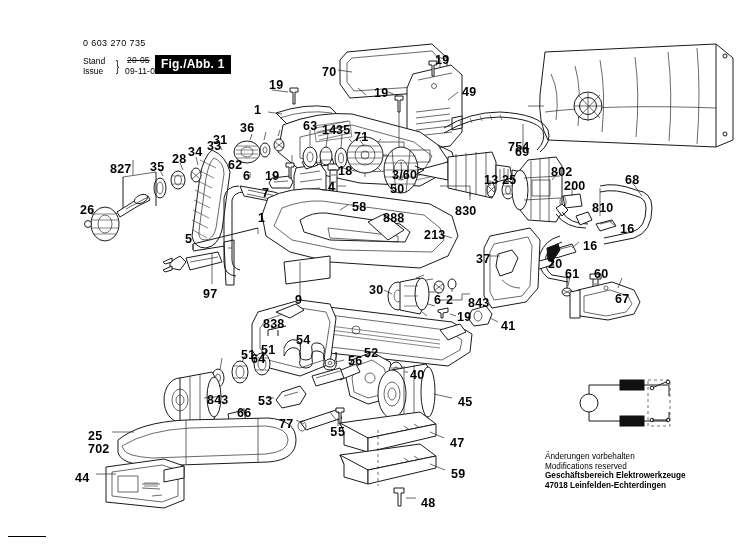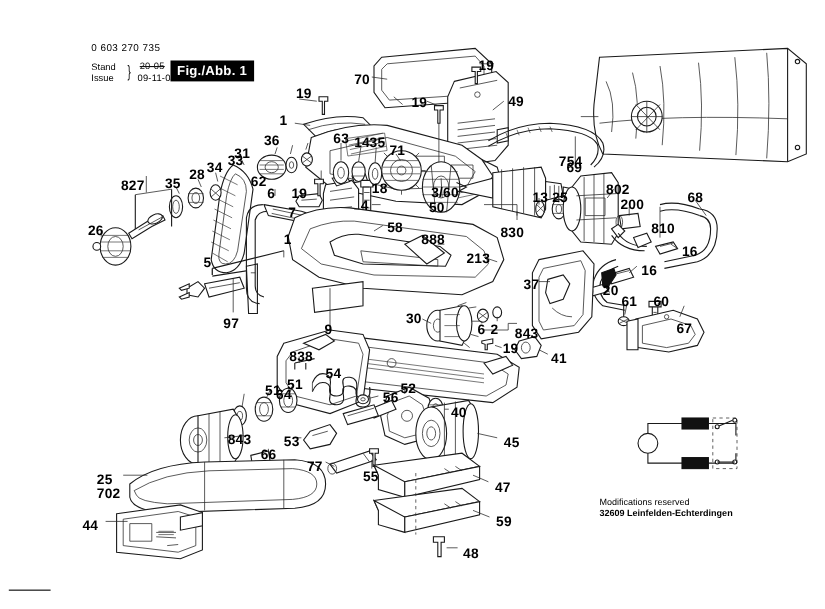--- a/index.html
+++ b/index.html
@@ -678,21 +678,21 @@
       <div class="lbl" style="left: 241px; top: 349px;">51</div>
       <div class="lbl" style="left: 251px; top: 353px;">64</div>
       <div class="lbl" style="left: 296px; top: 334px;">54</div>
       <div class="lbl" style="left: 364px; top: 347px;">52</div>
       <div class="lbl" style="left: 348px; top: 355px;">56</div>
       <div class="lbl" style="left: 410px; top: 369px;">40</div>
       <div class="lbl" style="left: 207px; top: 394px;">843</div>
       <div class="lbl" style="left: 258px; top: 395px;">53</div>
       <div class="lbl" style="left: 237px; top: 407px;">66</div>
       <div class="lbl" style="left: 279px; top: 418px;">77</div>
-      <div class="lbl" style="left: 330px; top: 427px;">55</div>
+      <div class="lbl" style="left: 330px; top: 427px; font-family: Liberation Mono, monospace;">55</div>
       <div class="lbl" style="left: 458px; top: 396px;">45</div>
       <div class="lbl" style="left: 450px; top: 437px;">47</div>
       <div class="lbl" style="left: 451px; top: 468px;">59</div>
       <div class="lbl" style="left: 421px; top: 497px;">48</div>
       <div class="lbl" style="left: 88px; top: 430px;">25</div>
       <div class="lbl" style="left: 88px; top: 443px;">702</div>
       <div class="lbl" style="left: 75px; top: 472px;">44</div>
     </div>
 
   <svg id="circuit" viewBox="0 0 108 58">
@@ -704,19 +704,21 @@
     <rect x="72" y="6" width="22" height="46" class="ln-dash"></rect>
     <path class="ln0" d="M76 14 L90 8"></path>
     <circle cx="76" cy="14" r="1.8" class="fillw"></circle>
     <circle cx="92" cy="8" r="1.8" class="fillw"></circle>
     <circle cx="76" cy="46" r="1.8" class="fillw"></circle>
     <circle cx="92" cy="46" r="1.8" class="fillw"></circle>
     <path class="ln0" d="M76 46 L92 46"></path>
   </svg>
 
   <div id="footer">
+    <div class="ln">Änderungen vorbehalten</div>
     <div class="ln">Modifications reserved</div>
-    <div class="ln b">32609 Leinfelden-Echterdingen</div>
+    <div class="ln b">Geschäftsbereich Elektrowerkzeuge</div>
+    <div class="ln b">47018 Leinfelden-Echterdingen</div>
   </div>
 
   <div class="corner-rule"></div>
 
 </div>
 
 </body></html>

